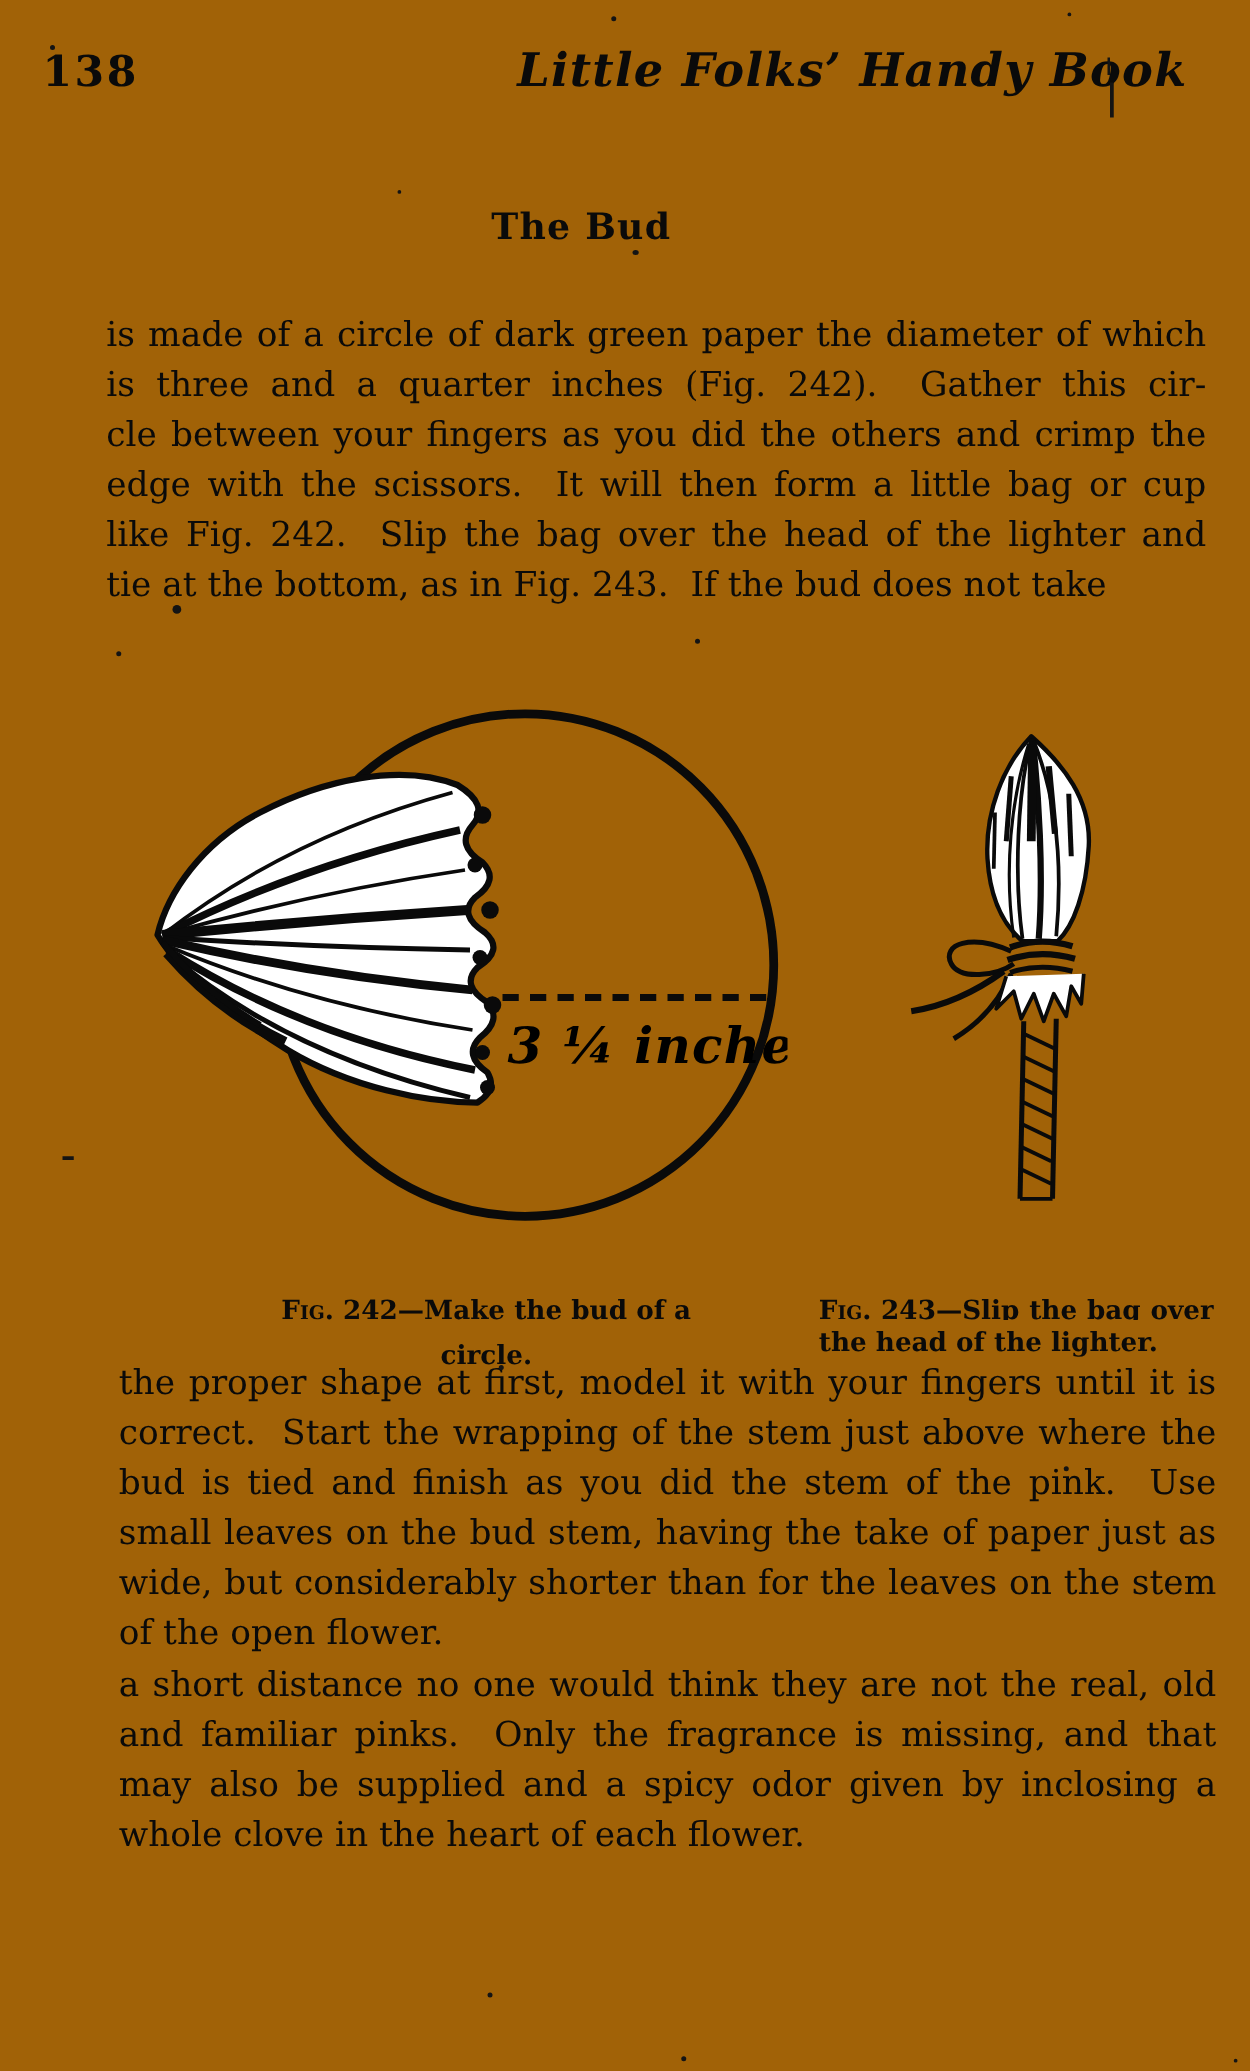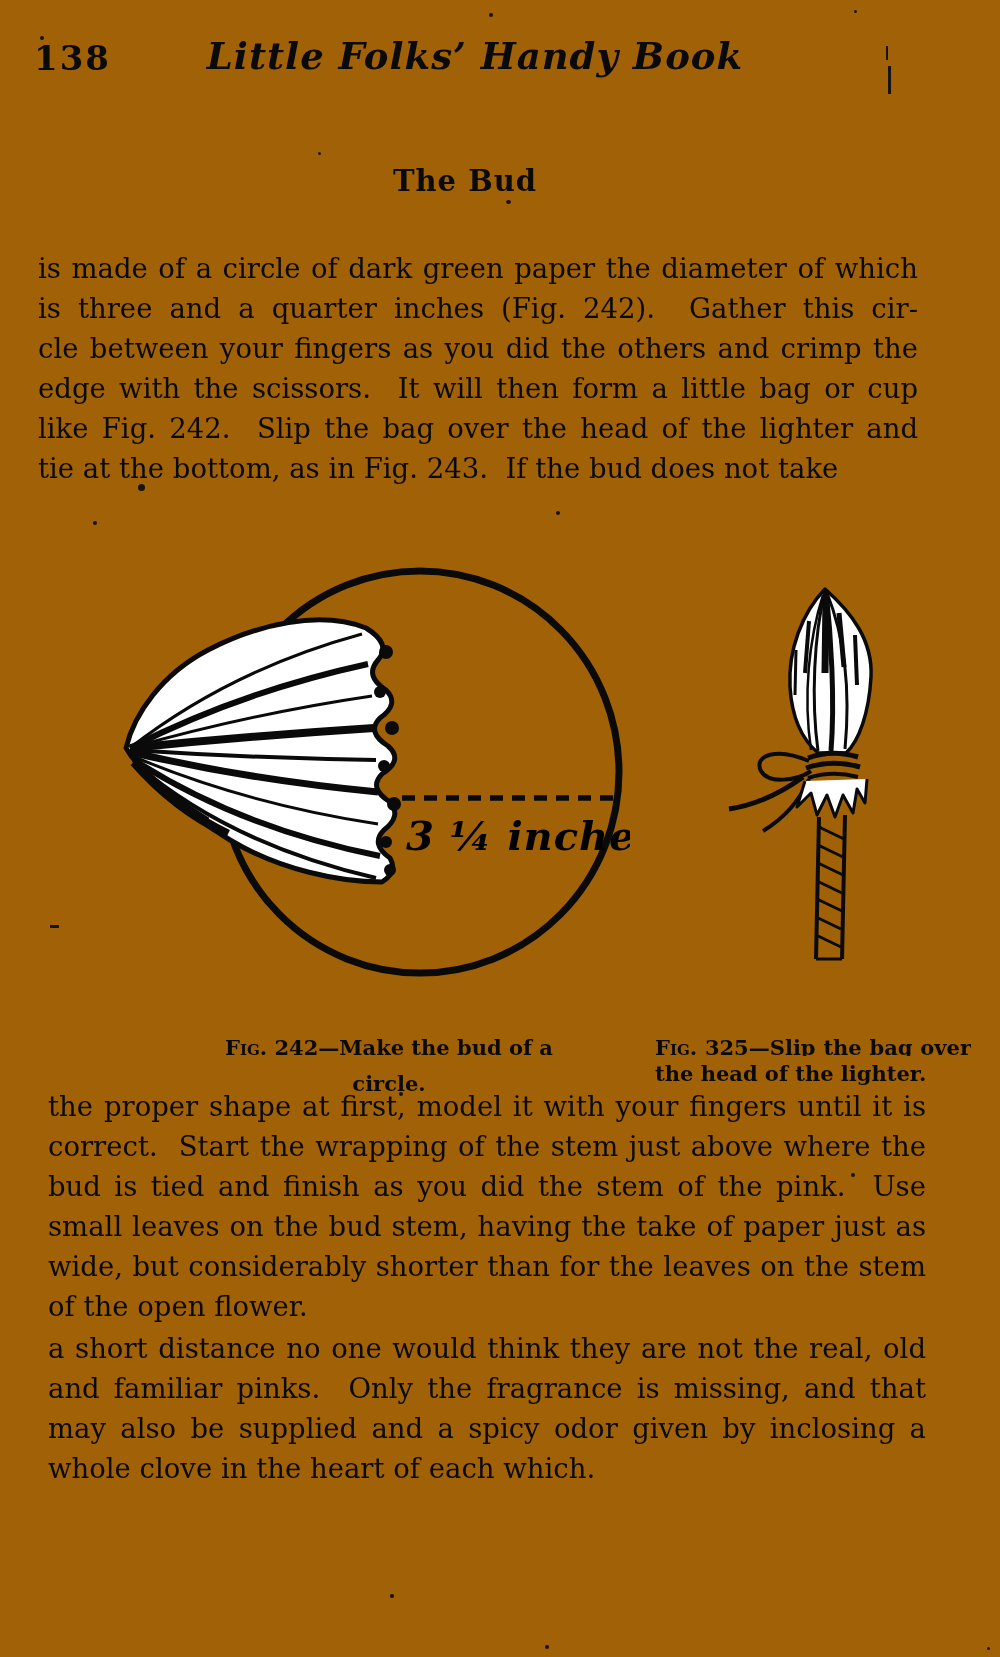--- a/index.html
+++ b/index.html
@@ -8,28 +8,28 @@
     background:#a16207; overflow:hidden;
     font-family:"DejaVu Serif","Liberation Serif",serif;
     color:#0a0a0a;
   }
   .pagenum {
     position:absolute; left:34px; top:38px;
     font-size:34px; font-weight:bold; letter-spacing:2px;
   }
   .booktitle {
     position:absolute; left:0; top:34px; width:950px;
-    text-align:center; font-size:37px; font-style:italic; font-weight:bold;
+    text-align:right; font-size:37px; font-style:italic; font-weight:bold;
     letter-spacing:1px;
   }
   .sectionhead {
     position:absolute; left:0; top:164px; width:930px;
     text-align:center; font-size:29px; font-weight:bold; letter-spacing:1px;
   }
-  .para { position:absolute; }
+  .para { position:absolute;margin-left:47px; }
   #p1 { left:38px; top:252px; width:880px; }
   #p2 { left:48px; top:1090px; width:878px; }
   #p3 { left:48px; top:1332px; width:878px; }
   .tline {
     height:40px; font-size:27.5px; overflow:hidden;
     text-align:justify; text-align-last:justify;
   }
   .tline.last { text-align:right; text-align-last:left; }
   .tline.indent { text-indent:36px; }
   .fig { position:absolute; }
@@ -138,39 +138,39 @@
       <path d="M 111 380 L 136 392" stroke="#0a0a0a" stroke-width="3"></path>
       <path d="M 111 404 L 137 404" stroke="#0a0a0a" stroke-width="3"></path>
     </g>
   </svg>
 
   <div class="caption" id="cap242">
     <span class="smallcaps">Fig. 242</span><span>—Make the bud of a circle.</span>
   </div>
   <div class="caption" id="cap243">
     <div class="l1">
-      <span class="smallcaps">Fig. 325</span><span>—Slip the bag over</span>
+      <span class="smallcaps">Fig. 243</span><span>—Slip the bag over</span>
     </div>
     <div class="l2">the head of the lighter.</div>
   </div>
 
   <div class="para" id="p2">
     <div class="tline">the proper shape at first, model it with your fingers until it is</div>
     <div class="tline">correct.&nbsp; Start the wrapping of the stem just above where the</div>
     <div class="tline">bud is tied and finish as you did the stem of the pink.&nbsp; Use</div>
     <div class="tline">small leaves on the bud stem, having the take of paper just as</div>
     <div class="tline">wide, but considerably shorter than for the leaves on the stem</div>
     <div class="tline last">of the open flower.</div>
   </div>
 
   <div class="para" id="p3">
     <div class="tline">a short distance no one would think they are not the real, old</div>
     <div class="tline">and familiar pinks.&nbsp; Only the fragrance is missing, and that</div>
     <div class="tline">may also be supplied and a spicy odor given by inclosing a</div>
-    <div class="tline last">whole clove in the heart of each which.</div>
+    <div class="tline last">whole clove in the heart of each flower.</div>
   </div>
 
   <div class="speck" style="left:40px;top:36px;width:4px;height:4px"></div>
   <div class="speck" style="left:489px;top:13px;width:4px;height:4px"></div>
   <div class="speck" style="left:854px;top:10px;width:3px;height:3px"></div>
   <div class="bar" style="left:886px;top:46px;width:2px;height:14px"></div>
   <div class="bar" style="left:888px;top:66px;width:3px;height:28px"></div>
   <div class="speck" style="left:318px;top:152px;width:3px;height:3px"></div>
   <div class="speck" style="left:506px;top:200px;width:5px;height:4px"></div>
   <div class="speck" style="left:138px;top:484px;width:7px;height:7px"></div>

